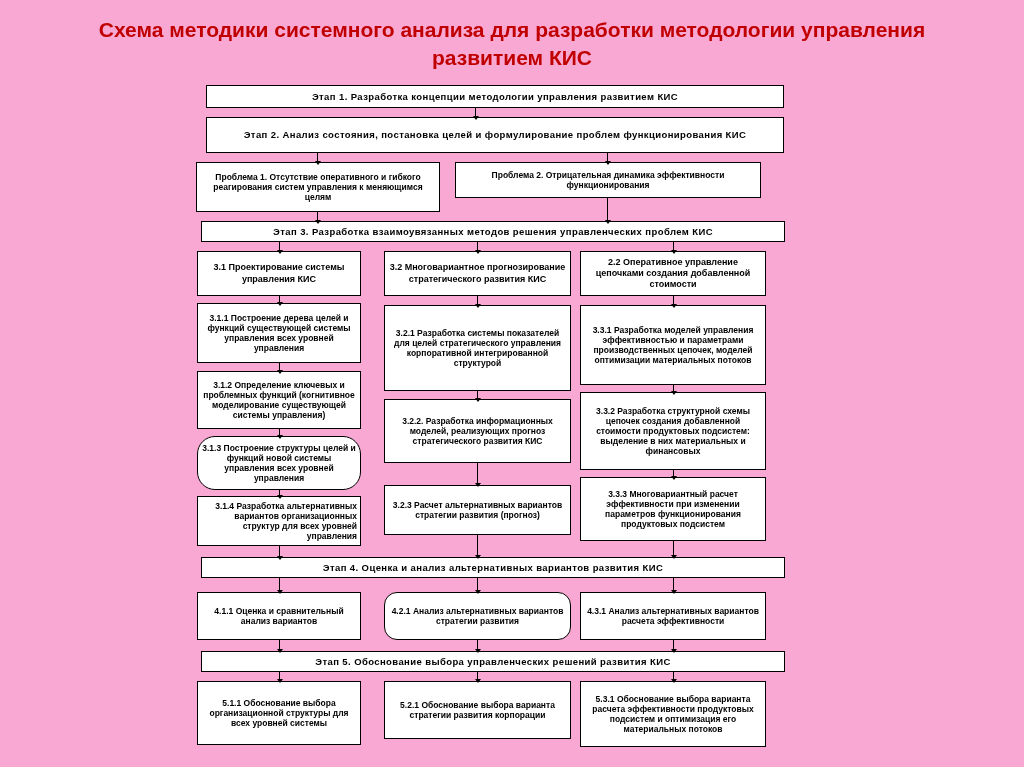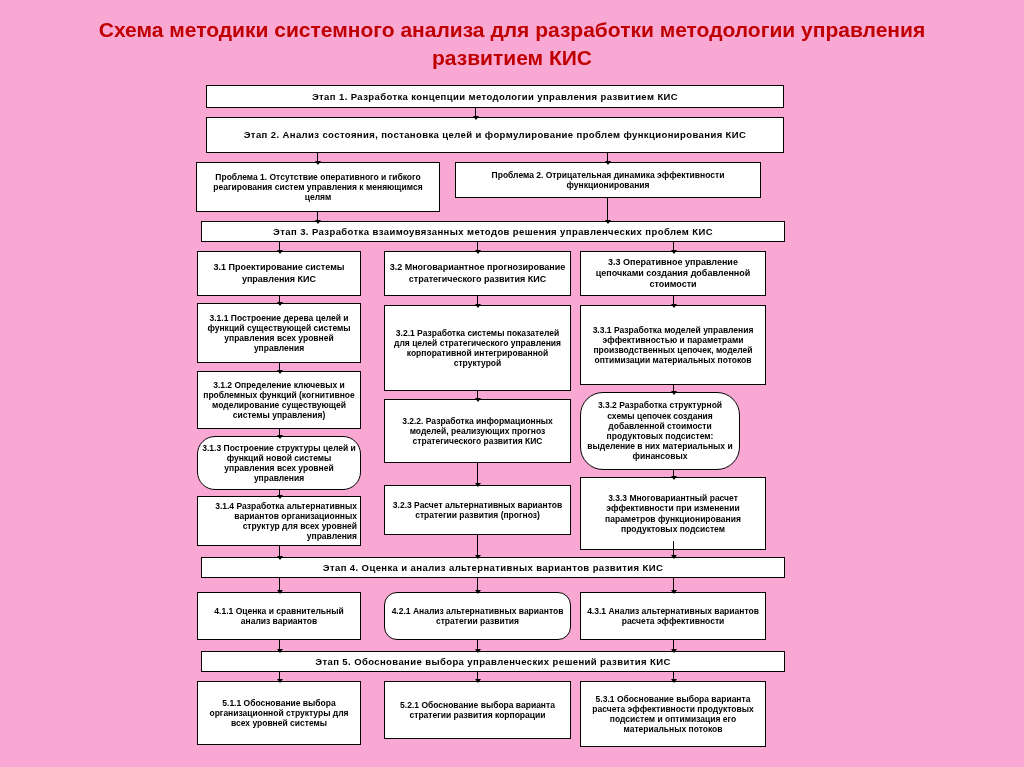--- a/index.html
+++ b/index.html
@@ -41,34 +41,34 @@
     <div class="box stage" style="left:186px;top:117px;width:578px;height:36px;">Этап 2. Анализ состояния, постановка целей и формулирование проблем функционирования КИС</div>
 
     <div class="box small" style="left:196px;top:162px;width:244px;height:50px;">Проблема 1. Отсутствие оперативного и гибкого реагирования систем управления к меняющимся целям</div>
 
     <div class="box small" style="left:455px;top:162px;width:306px;height:36px;">Проблема 2. Отрицательная динамика эффективности функционирования</div>
 
     <div class="box stage" style="left:181px;top:221px;width:584px;height:21px;">Этап 3. Разработка взаимоувязанных методов решения управленческих проблем КИС</div>
 
     <div class="box hdr" style="left:197px;top:251px;width:164px;height:45px;">3.1 Проектирование системы управления КИС</div>
     <div class="box hdr" style="left:384px;top:251px;width:187px;height:45px;">3.2 Многовариантное прогнозирование стратегического развития КИС</div>
-    <div class="box hdr" style="left:580px;top:251px;width:186px;height:45px;">3.3 Оперативное управление цепочками создания добавленной стоимости</div>
+    <div class="box hdr" style="left:580px;top:251px;width:186px;height:45px;">2.2 Оперативное управление цепочками создания добавленной стоимости</div>
 
     <div class="box small" style="left:197px;top:303px;width:164px;height:60px;">3.1.1 Построение дерева целей и функций существующей системы управления всех уровней управления</div>
     <div class="box small" style="left:197px;top:371px;width:164px;height:58px;">3.1.2 Определение ключевых и проблемных функций (когнитивное моделирование существующей системы управления)</div>
     <div class="box small" style="left:197px;top:436px;width:164px;height:54px;border-radius:18px;">3.1.3 Построение структуры целей и функций новой системы управления всех уровней управления</div>
     <div class="box small" style="left:197px;top:496px;width:164px;height:50px;text-align:right;">3.1.4 Разработка альтернативных вариантов организационных структур для всех уровней управления</div>
 
     <div class="box small" style="left:384px;top:305px;width:187px;height:86px;">3.2.1 Разработка системы показателей для целей стратегического управления корпоративной интегрированной структурой</div>
     <div class="box small" style="left:384px;top:399px;width:187px;height:64px;">3.2.2. Разработка информационных моделей, реализующих прогноз стратегического развития КИС</div>
     <div class="box small" style="left:384px;top:485px;width:187px;height:50px;">3.2.3 Расчет альтернативных вариантов стратегии развития (прогноз)</div>
 
     <div class="box small" style="left:580px;top:305px;width:186px;height:80px;">3.3.1 Разработка моделей управления эффективностью и параметрами производственных цепочек, моделей оптимизации материальных потоков</div>
-    <div class="box small" style="left:580px;top:392px;width:160px;height:78px;border-radius:23px;">3.3.2 Разработка структурной схемы цепочек создания добавленной стоимости продуктовых подсистем: выделение в них материальных и финансовых</div>
-    <div class="box small" style="left:580px;top:477px;width:186px;height:73px;">3.3.3 Многовариантный расчет эффективности при изменении параметров функционирования продуктовых подсистем</div>
+    <div class="box small" style="left:580px;top:392px;width:186px;height:78px;">3.3.2 Разработка структурной схемы цепочек создания добавленной стоимости продуктовых подсистем: выделение в них материальных и финансовых</div>
+    <div class="box small" style="left:580px;top:477px;width:186px;height:64px;">3.3.3 Многовариантный расчет эффективности при изменении параметров функционирования продуктовых подсистем</div>
 
     <div class="box stage" style="left:181px;top:557px;width:584px;height:21px;">Этап 4. Оценка и анализ альтернативных вариантов развития КИС</div>
 
     <div class="box small" style="left:197px;top:592px;width:164px;height:48px;">4.1.1 Оценка и сравнительный анализ вариантов</div>
     <div class="box small" style="left:384px;top:592px;width:187px;height:48px;border-radius:13px;">4.2.1 Анализ альтернативных вариантов стратегии развития</div>
     <div class="box small" style="left:580px;top:592px;width:186px;height:48px;">4.3.1 Анализ альтернативных вариантов расчета эффективности</div>
 
     <div class="box stage" style="left:181px;top:651px;width:584px;height:21px;">Этап 5. Обоснование выбора управленческих решений развития КИС</div>
 
     <div class="box small" style="left:197px;top:681px;width:164px;height:64px;">5.1.1 Обоснование выбора организационной структуры для всех уровней системы</div>

